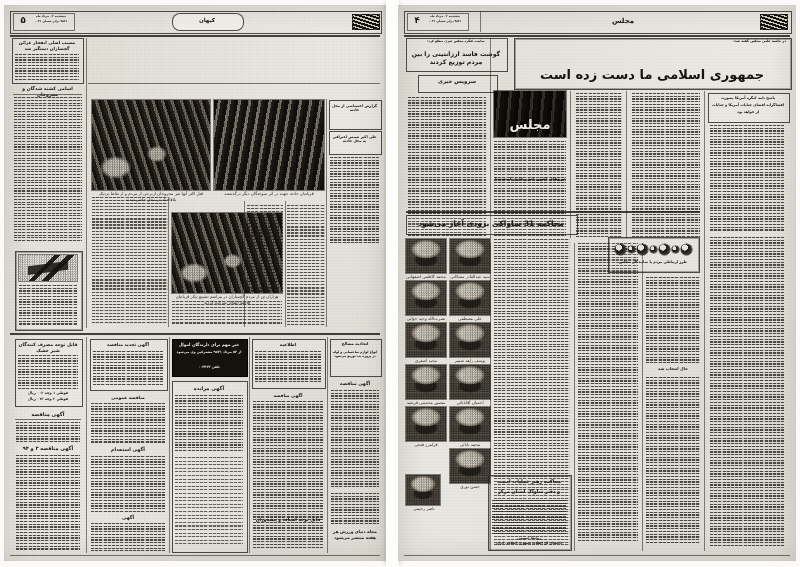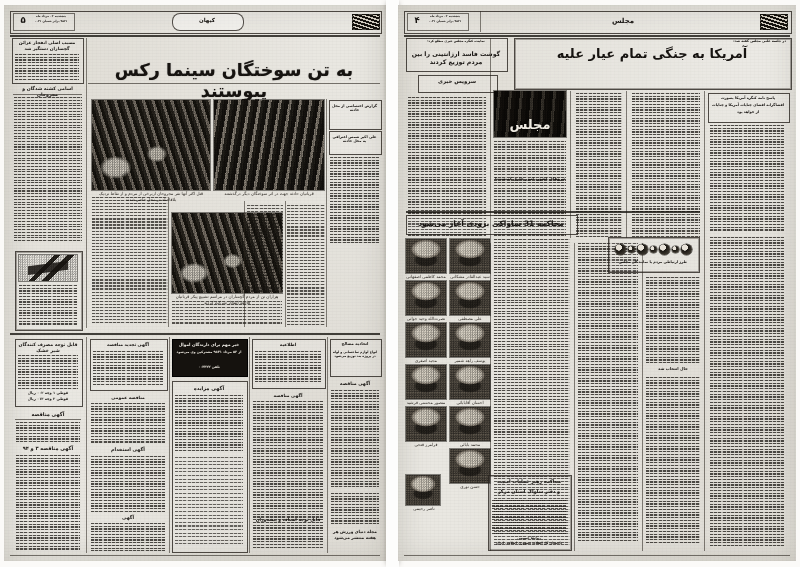--- a/index.html
+++ b/index.html
@@ -113,21 +113,20 @@
     <div class="box" style="left:9px;top:8px;width:60px;height:16px;border-color:rgba(35,30,24,.6);"></div>
     <div class="fa hl-sm" style="position:absolute;left:12px;top:10px;width:14px;">۵</div>
     <div class="fa" style="position:absolute;left:28px;top:10px;width:38px;font-size:2.9px;font-weight:bold;">پنجشنبه ۳۰ مرداد ماه</div>
     <div class="fa" style="position:absolute;left:28px;top:15px;width:38px;font-size:2.9px;font-weight:bold;">۱۳۵۹ برابر شعبان ۱۴۰۰</div>
 
     <div class="box" style="left:168px;top:8px;width:70px;height:16px;border-radius:8px;background:rgba(255,255,255,.35);"></div>
     <div class="fa hl-xs" style="position:absolute;left:176px;top:12px;width:54px;font-size:5.5px;">کیهان</div>
     <div class="logo-mast" style="left:348px;top:9px;width:26px;height:14px;"></div>
     <div class="rule-h thick" style="left:6px;top:30px;width:370px;"></div>
 
-    <div class="fa hl-main" style="position:absolute;left:84px;top:55px;width:292px;">به تن سوختگان سینما رکس پیوستند</div>
     <div class="rule-h" style="left:84px;top:78px;width:292px;"></div>
 
     <div class="box" style="left:8px;top:33px;width:70px;height:44px;"></div>
     <div class="fa hl-xs" style="position:absolute;left:10px;top:35px;width:66px;font-size:4.4px;line-height:1.4;">مسبب اصلی انفجار غرائن گچساران دستگیر شد</div>
     <div class="col lines tight" style="left:11px;top:49px;width:64px;height:26px;"></div>
 
     <div class="fa hl-xs" style="position:absolute;left:9px;top:81px;width:69px;font-size:4.6px;">اسامی کشته شدگان و مجروحان</div>
     <div class="rule-h" style="left:9px;top:89px;width:69px;"></div>
     <div class="col lines tight" style="left:10px;top:92px;width:68px;height:145px;"></div>
 
@@ -234,21 +233,21 @@
     <div class="fa hl-sm" style="position:absolute;left:12px;top:10px;width:14px;">۴</div>
     <div class="fa" style="position:absolute;left:28px;top:10px;width:38px;font-size:2.9px;font-weight:bold;">پنجشنبه ۳۰ مرداد ماه</div>
     <div class="fa" style="position:absolute;left:28px;top:15px;width:38px;font-size:2.9px;font-weight:bold;">۱۳۵۹ برابر شعبان ۱۴۰۰</div>
     <div class="rule-v" style="left:82px;top:6px;height:21px;"></div>
     <div class="fa hl-xs" style="position:absolute;left:170px;top:12px;width:110px;font-size:7px;">مجلس</div>
     <div class="logo-mast" style="left:362px;top:9px;width:26px;height:14px;"></div>
     <div class="rule-h thick" style="left:6px;top:30px;width:386px;"></div>
 
     <div class="box dbl" style="left:116px;top:33px;width:276px;height:50px;"></div>
     <div class="fa" style="position:absolute;left:290px;top:34px;width:98px;font-size:3.4px;text-align:right;">در جلسه علنی مجلس گفته شد:</div>
-    <div class="fa hl-sub" style="position:absolute;left:120px;top:41px;width:268px;font-size:13px;">آمریکا به جنگی تمام عیار علیه</div>
+    <div class="fa hl-sub" style="position:absolute;left:120px;top:62px;width:268px;font-size:13px;">جمهوری اسلامی ما دست زده است</div>
 
     <div class="box" style="left:8px;top:33px;width:100px;height:32px;"></div>
     <div class="fa" style="position:absolute;left:10px;top:35px;width:96px;font-size:3.1px;text-align:center;">نماینده کنگره مجلس خبری مطلع کرد:</div>
     <div class="fa hl-xs" style="position:absolute;left:10px;top:45px;width:96px;font-size:6.2px;">گوشت فاسد ارژانتینی را بین مردم توزیع کردند</div>
 
     <div class="box" style="left:20px;top:70px;width:78px;height:16px;"></div>
     <div class="fa hl-xs" style="position:absolute;left:22px;top:73px;width:74px;font-size:5.4px;">سرویس خبری</div>
 
     <div class="box" style="left:310px;top:88px;width:80px;height:28px;"></div>
     <div class="fa" style="position:absolute;left:312px;top:91px;width:76px;font-size:3.6px;text-align:center;">پاسخ نامه کنگره آمریکا بصورت</div>

